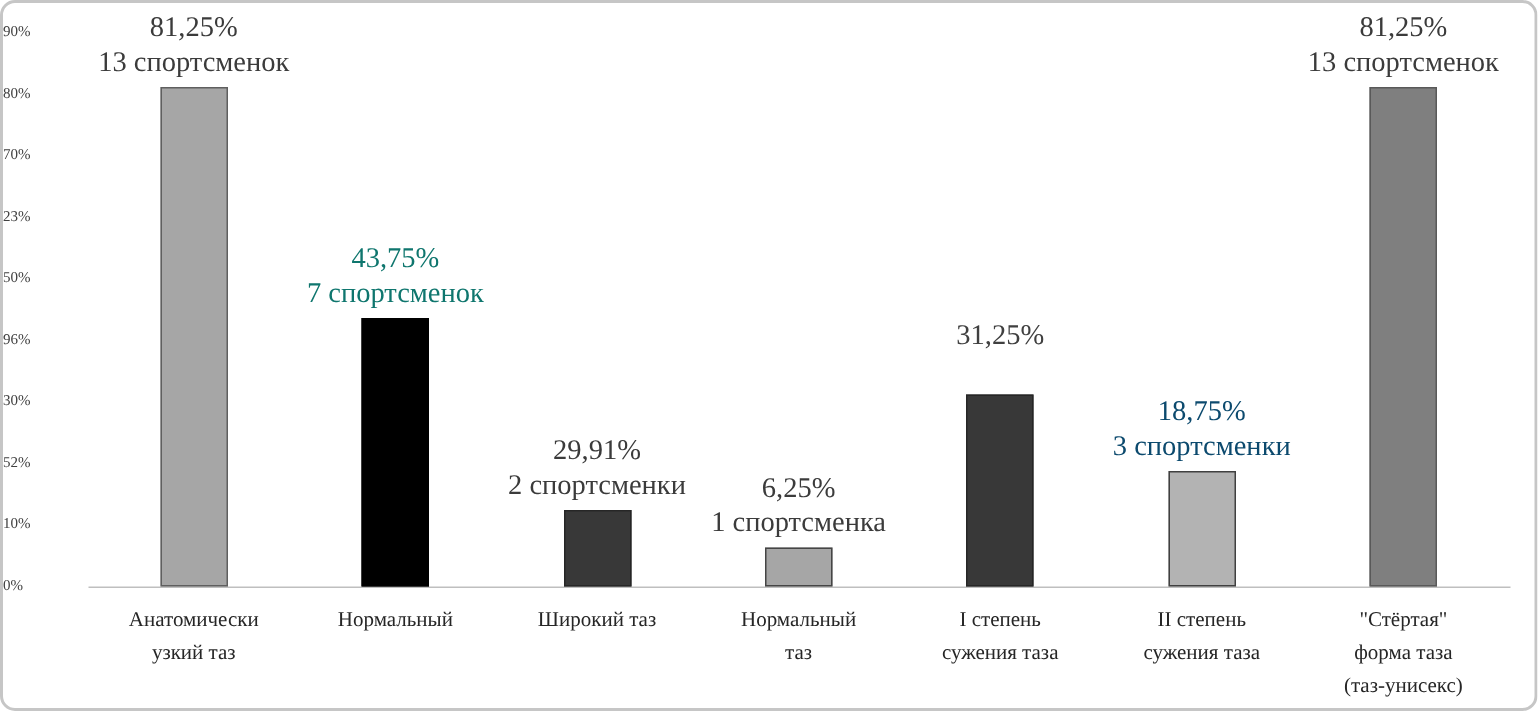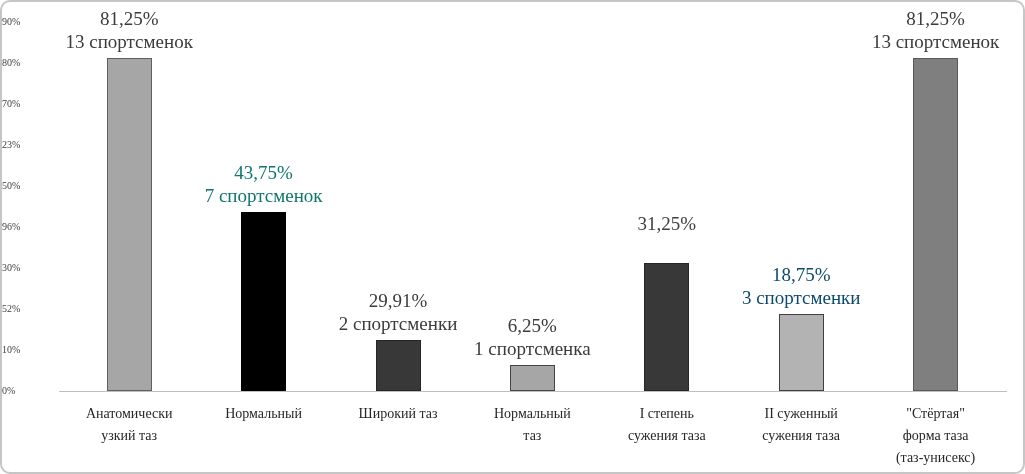--- a/index.html
+++ b/index.html
@@ -117,21 +117,21 @@
       <div class="cat-label" style="left: 579.8px; width: 170px; top: 401px;">
         <div>I степень</div>
         <div>сужения таза</div>
       </div>
       <div class="bar" style="left: 776.7px; top: 312.125px; width: 45px; height: 76.875px; background: rgb(179, 179, 179); border: 1px solid rgb(64, 64, 64);"></div>
       <div class="bar-label" style="left: 689.2px; width: 220px; top: 261.125px; color: #0c4a6e;">
         <div>18,75%</div>
         <div>3 спортсменки</div>
       </div>
       <div class="cat-label" style="left: 714.2px; width: 170px; top: 401px;">
-        <div>II суженный</div>
+        <div>II степень</div>
         <div>сужения таза</div>
       </div>
       <div class="bar" style="left: 911.1px; top: 55.875px; width: 45px; height: 333.125px; background: rgb(127, 127, 127); border: 1px solid rgb(89, 89, 89);"></div>
       <div class="bar-label" style="left: 823.6px; width: 220px; top: 4.875px; color: rgb(59, 59, 59);">
         <div>81,25%</div>
         <div>13 спортсменок</div>
       </div>
       <div class="cat-label" style="left: 848.6px; width: 170px; top: 401px;">
         <div>"Стёртая"</div>
         <div>форма таза</div>

